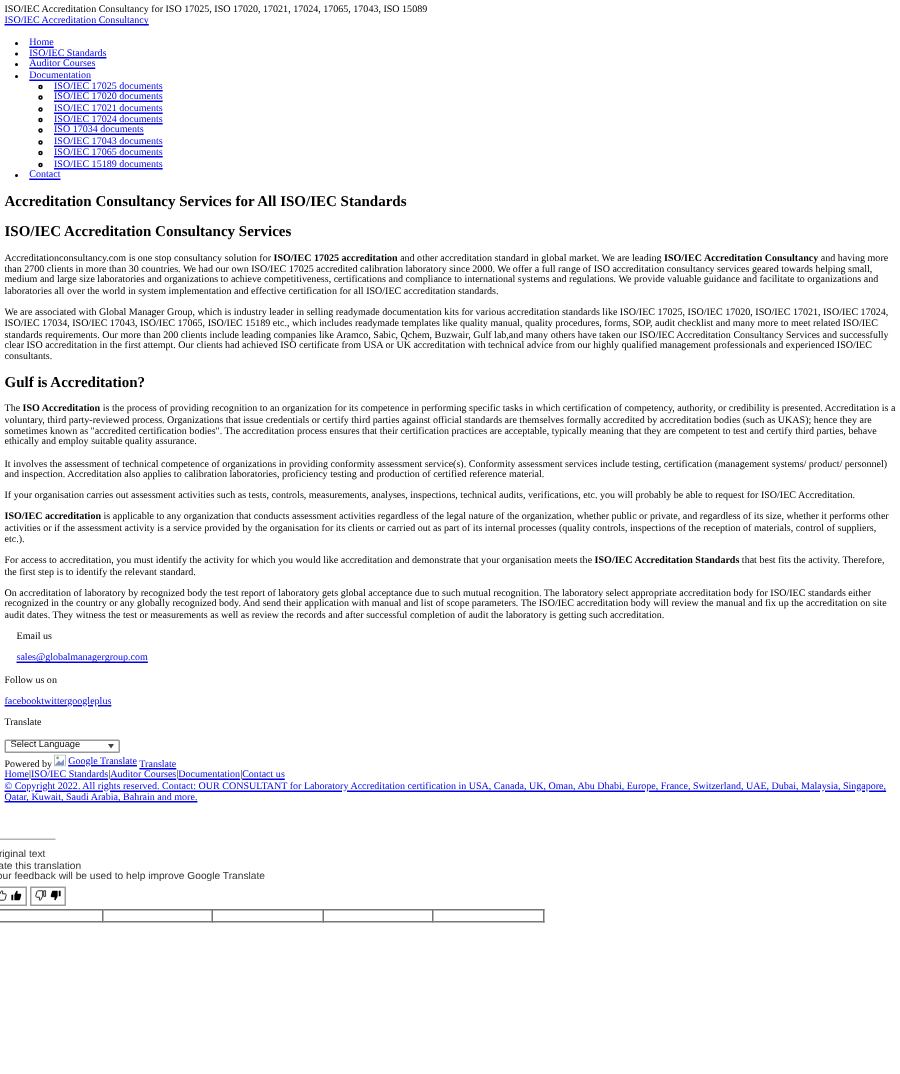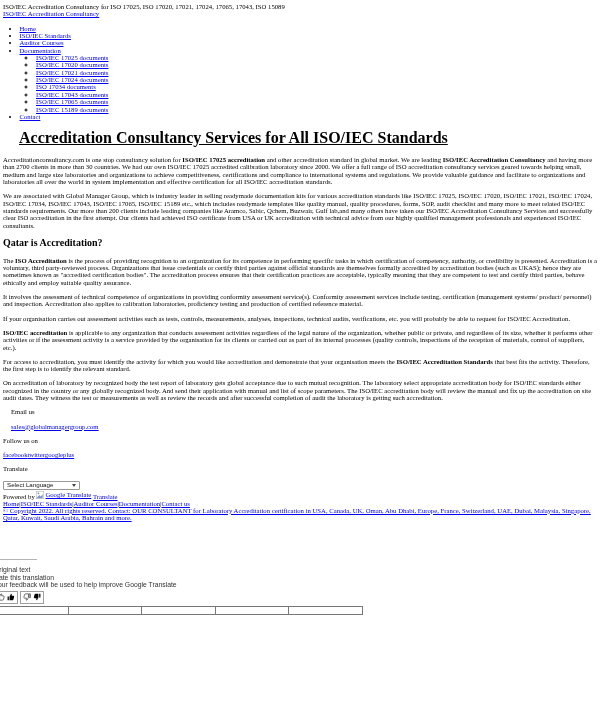--- a/index.html
+++ b/index.html
@@ -8,21 +8,21 @@
     width:600px;height:716px;
     background:#fff;
     overflow:hidden;
     font-family:"Liberation Serif", serif;
     font-size:6.7px;
     line-height:1.1;
     color:#000;
   }
   .inner{margin:3px;}
   a{color:#0000EE;text-decoration:underline;cursor:pointer;}
-  h1{font-size:16px;margin:9px 16px;font-weight:bold;text-decoration:underline;}
+  h1{font-size:10px;margin:9px 0;font-weight:bold;}
   h2{font-size:10px;margin:8.3px 0;font-weight:bold;}
   p{margin:6.9px 0;}
   ul.menu{margin:6.9px 0;padding-left:16.5px;list-style-type:disc;}
   ul.menu ul{margin:0;padding-left:16.5px;list-style-type:circle;}
   ul.menu li{margin:0;padding:0;}
   .email-block{margin-left:8px;}
   .select-box{
     display:inline-flex;align-items:center;justify-content:space-between;
     box-sizing:border-box;width:77px;height:9px;
     border:1px solid #999;border-radius:1px;background:#fff;
@@ -80,24 +80,25 @@
           <li><a>ISO/IEC 17043 documents</a></li>
           <li><a>ISO/IEC 17065 documents</a></li>
           <li><a>ISO/IEC 15189 documents</a></li>
         </ul>
       </li>
       <li><a>Contact</a></li>
     </ul>
 
     <h1>Accreditation Consultancy Services for All ISO/IEC Standards</h1>
 
+    <h2>ISO/IEC Accreditation Consultancy Services</h2>
     <p><span>Accreditationconsultancy.com is one stop consultancy solution for </span><b>ISO/IEC 17025 accreditation</b><span> and other accreditation standard in global market. We are leading </span><b>ISO/IEC Accreditation Consultancy</b><span> and having more than 2700 clients in more than 30 countries. We had our own ISO/IEC 17025 accredited calibration laboratory since 2000. We offer a full range of ISO accreditation consultancy services geared towards helping small, medium and large size laboratories and organizations to achieve competitiveness, certifications and compliance to international systems and regulations. We provide valuable guidance and facilitate to organizations and laboratories all over the world in system implementation and effective certification for all ISO/IEC accreditation standards.</span></p>
     <p>We are associated with Global Manager Group, which is industry leader in selling readymade documentation kits for various accreditation standards like ISO/IEC 17025, ISO/IEC 17020, ISO/IEC 17021, ISO/IEC 17024, ISO/IEC 17034, ISO/IEC 17043, ISO/IEC 17065, ISO/IEC 15189 etc., which includes readymade templates like quality manual, quality procedures, forms, SOP, audit checklist and many more to meet related ISO/IEC standards requirements. Our more than 200 clients include leading companies like Aramco, Sabic, Qchem, Buzwair, Gulf lab,and many others have taken our ISO/IEC Accreditation Consultancy Services and successfully clear ISO accreditation in the first attempt. Our clients had achieved ISO certificate from USA or UK accreditation with technical advice from our highly qualified management professionals and experienced ISO/IEC consultants.</p>
 
-    <h2>Qatar is Accreditation?</h2>
+    <h2>Gulf is Accreditation?</h2>
     <p><span>The </span><b>ISO Accreditation</b><span> is the process of providing recognition to an organization for its competence in performing specific tasks in which certification of competency, authority, or credibility is presented. Accreditation is a voluntary, third party-reviewed process. Organizations that issue credentials or certify third parties against official standards are themselves formally accredited by accreditation bodies (such as UKAS); hence they are sometimes known as "accredited certification bodies". The accreditation process ensures that their certification practices are acceptable, typically meaning that they are competent to test and certify third parties, behave ethically and employ suitable quality assurance.</span></p>
     <p>It involves the assessment of technical competence of organizations in providing conformity assessment service(s). Conformity assessment services include testing, certification (management systems/ product/ personnel) and inspection. Accreditation also applies to calibration laboratories, proficiency testing and production of certified reference material.</p>
 
     <p>If your organisation carries out assessment activities such as tests, controls, measurements, analyses, inspections, technical audits, verifications, etc. you will probably be able to request for ISO/IEC Accreditation.</p>
     <p><b>ISO/IEC accreditation</b><span> is applicable to any organization that conducts assessment activities regardless of the legal nature of the organization, whether public or private, and regardless of its size, whether it performs other activities or if the assessment activity is a service provided by the organisation for its clients or carried out as part of its internal processes (quality controls, inspections of the reception of materials, control of suppliers, etc.).</span></p>
     <p><span>For access to accreditation, you must identify the activity for which you would like accreditation and demonstrate that your organisation meets the </span><b>ISO/IEC Accreditation Standards</b><span> that best fits the activity. Therefore, the first step is to identify the relevant standard.</span></p>
     <p>On accreditation of laboratory by recognized body the test report of laboratory gets global acceptance due to such mutual recognition. The laboratory select appropriate accreditation body for ISO/IEC standards either recognized in the country or any globally recognized body. And send their application with manual and list of scope parameters. The ISO/IEC accreditation body will review the manual and fix up the accreditation on site audit dates. They witness the test or measurements as well as review the records and after successful completion of audit the laboratory is getting such accreditation.</p>
 
     <div class="email-block">
       <p>Email us</p>

